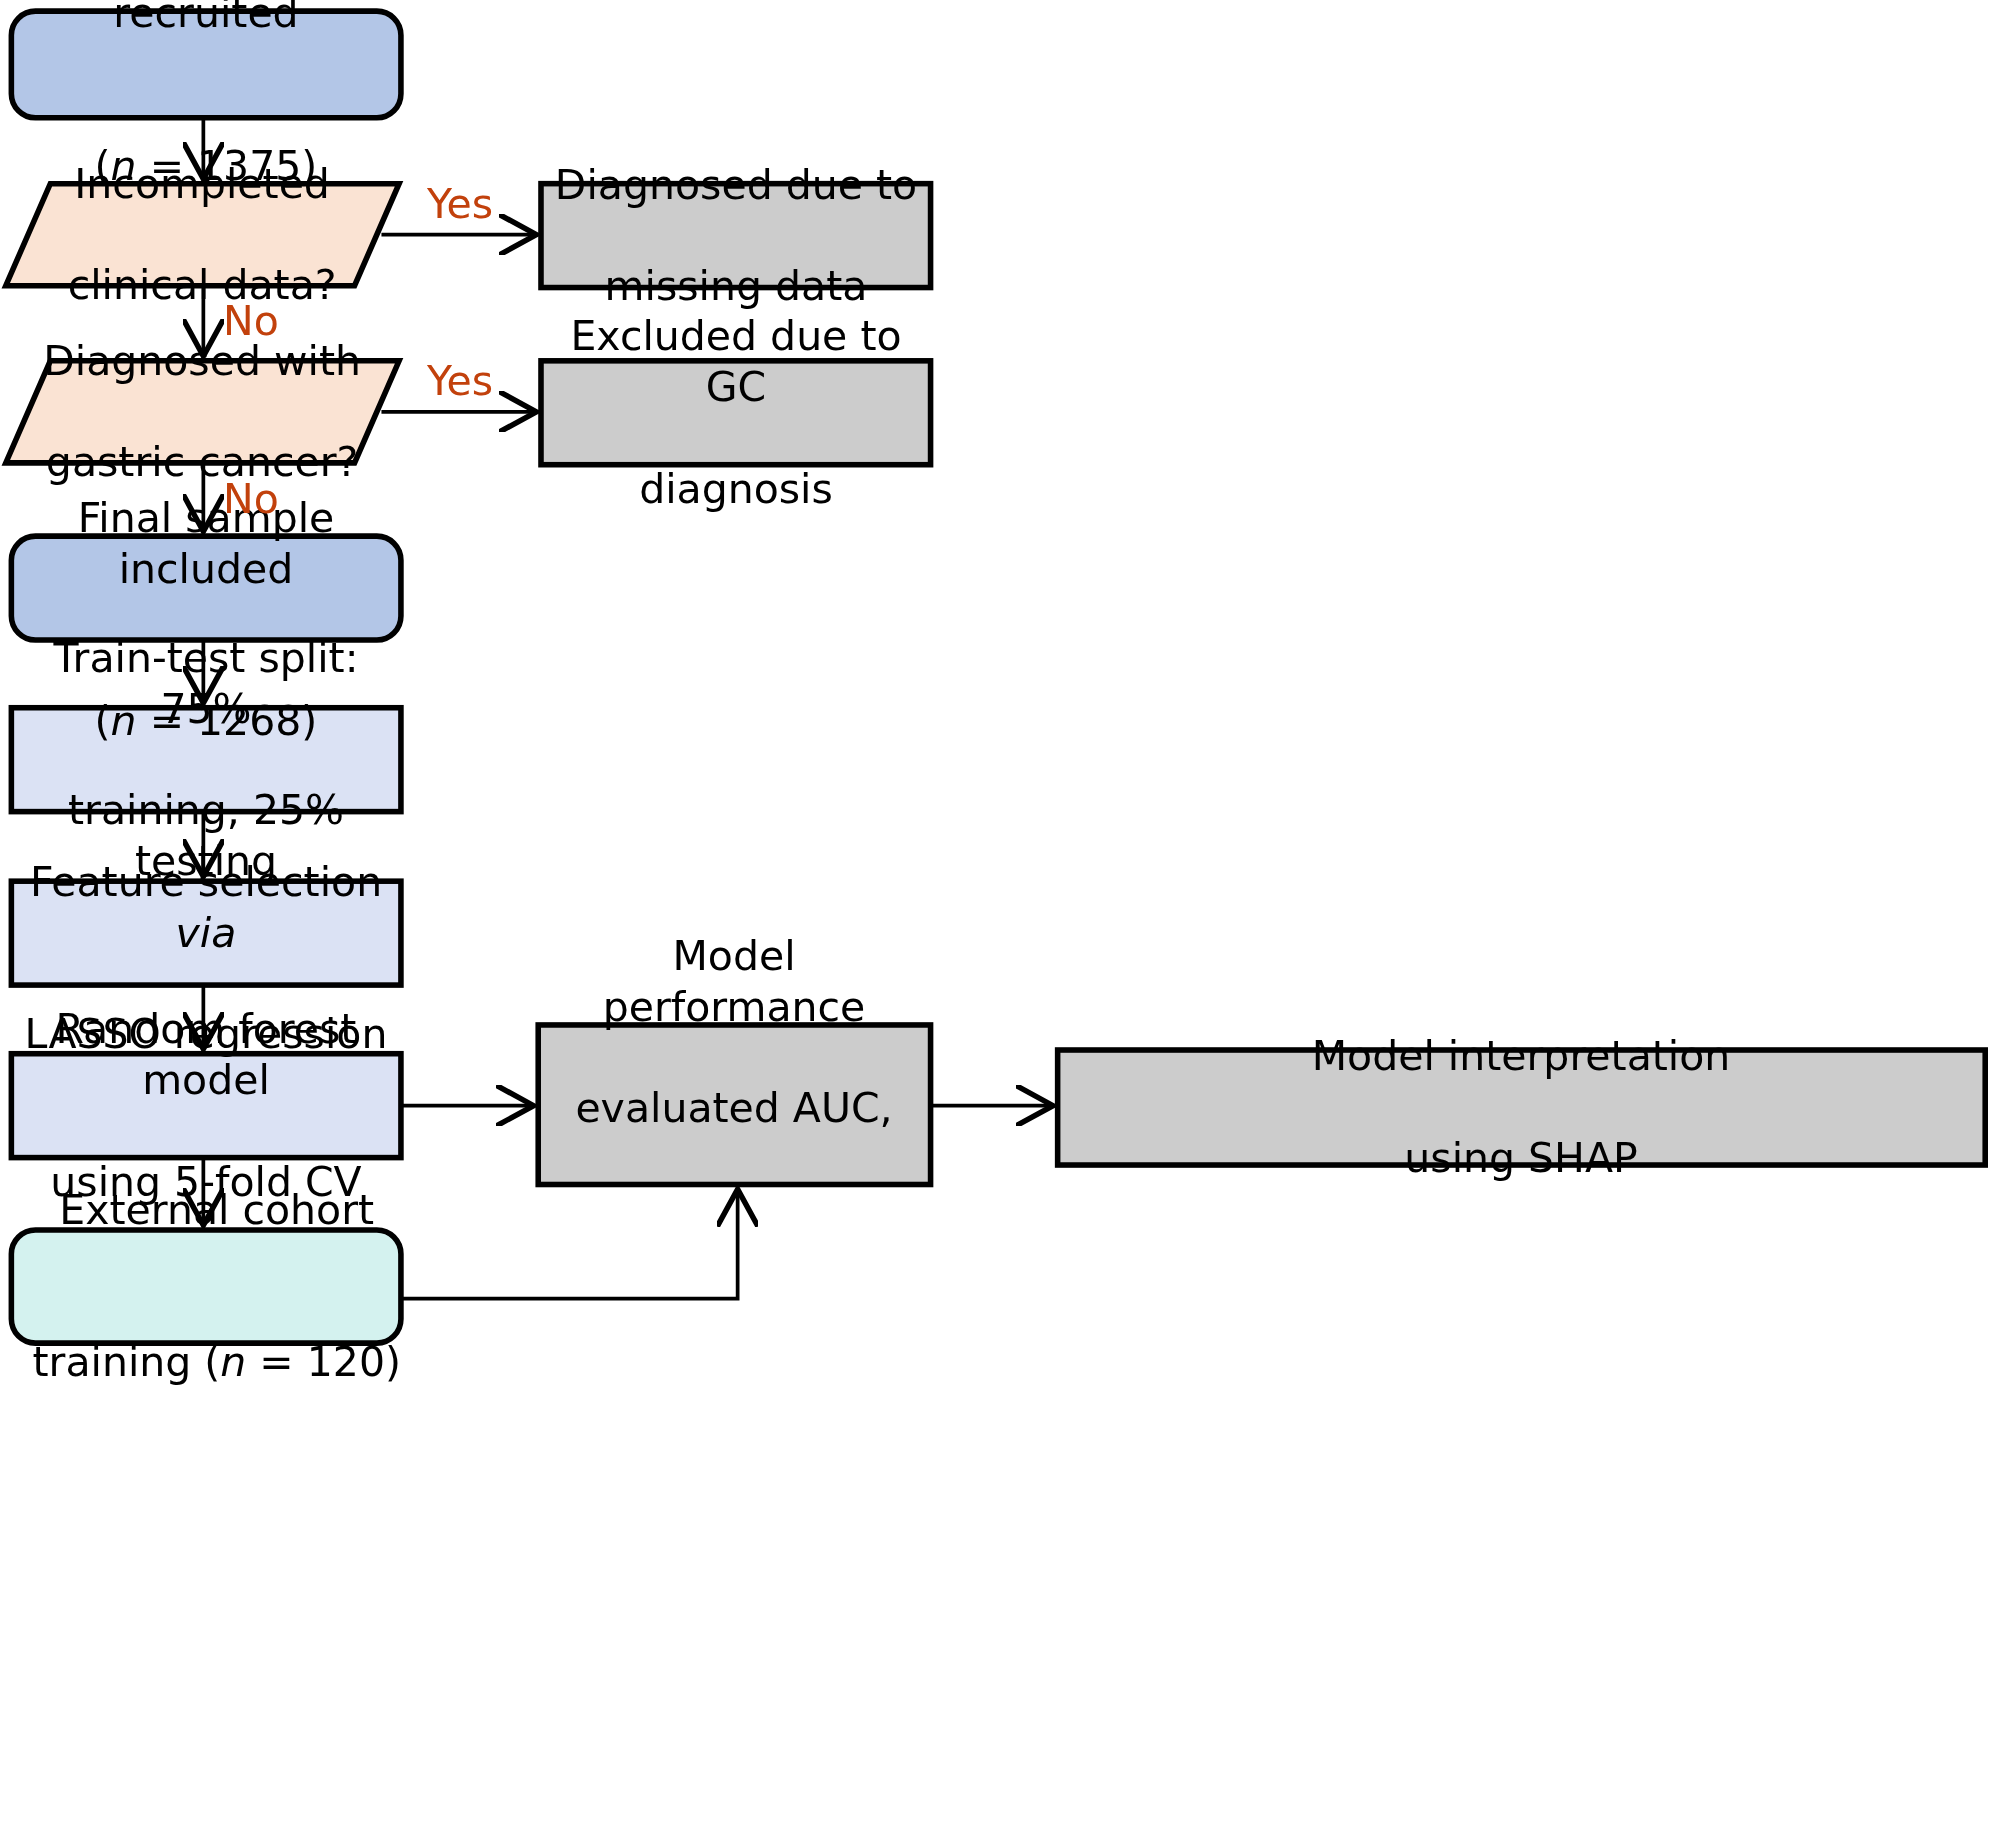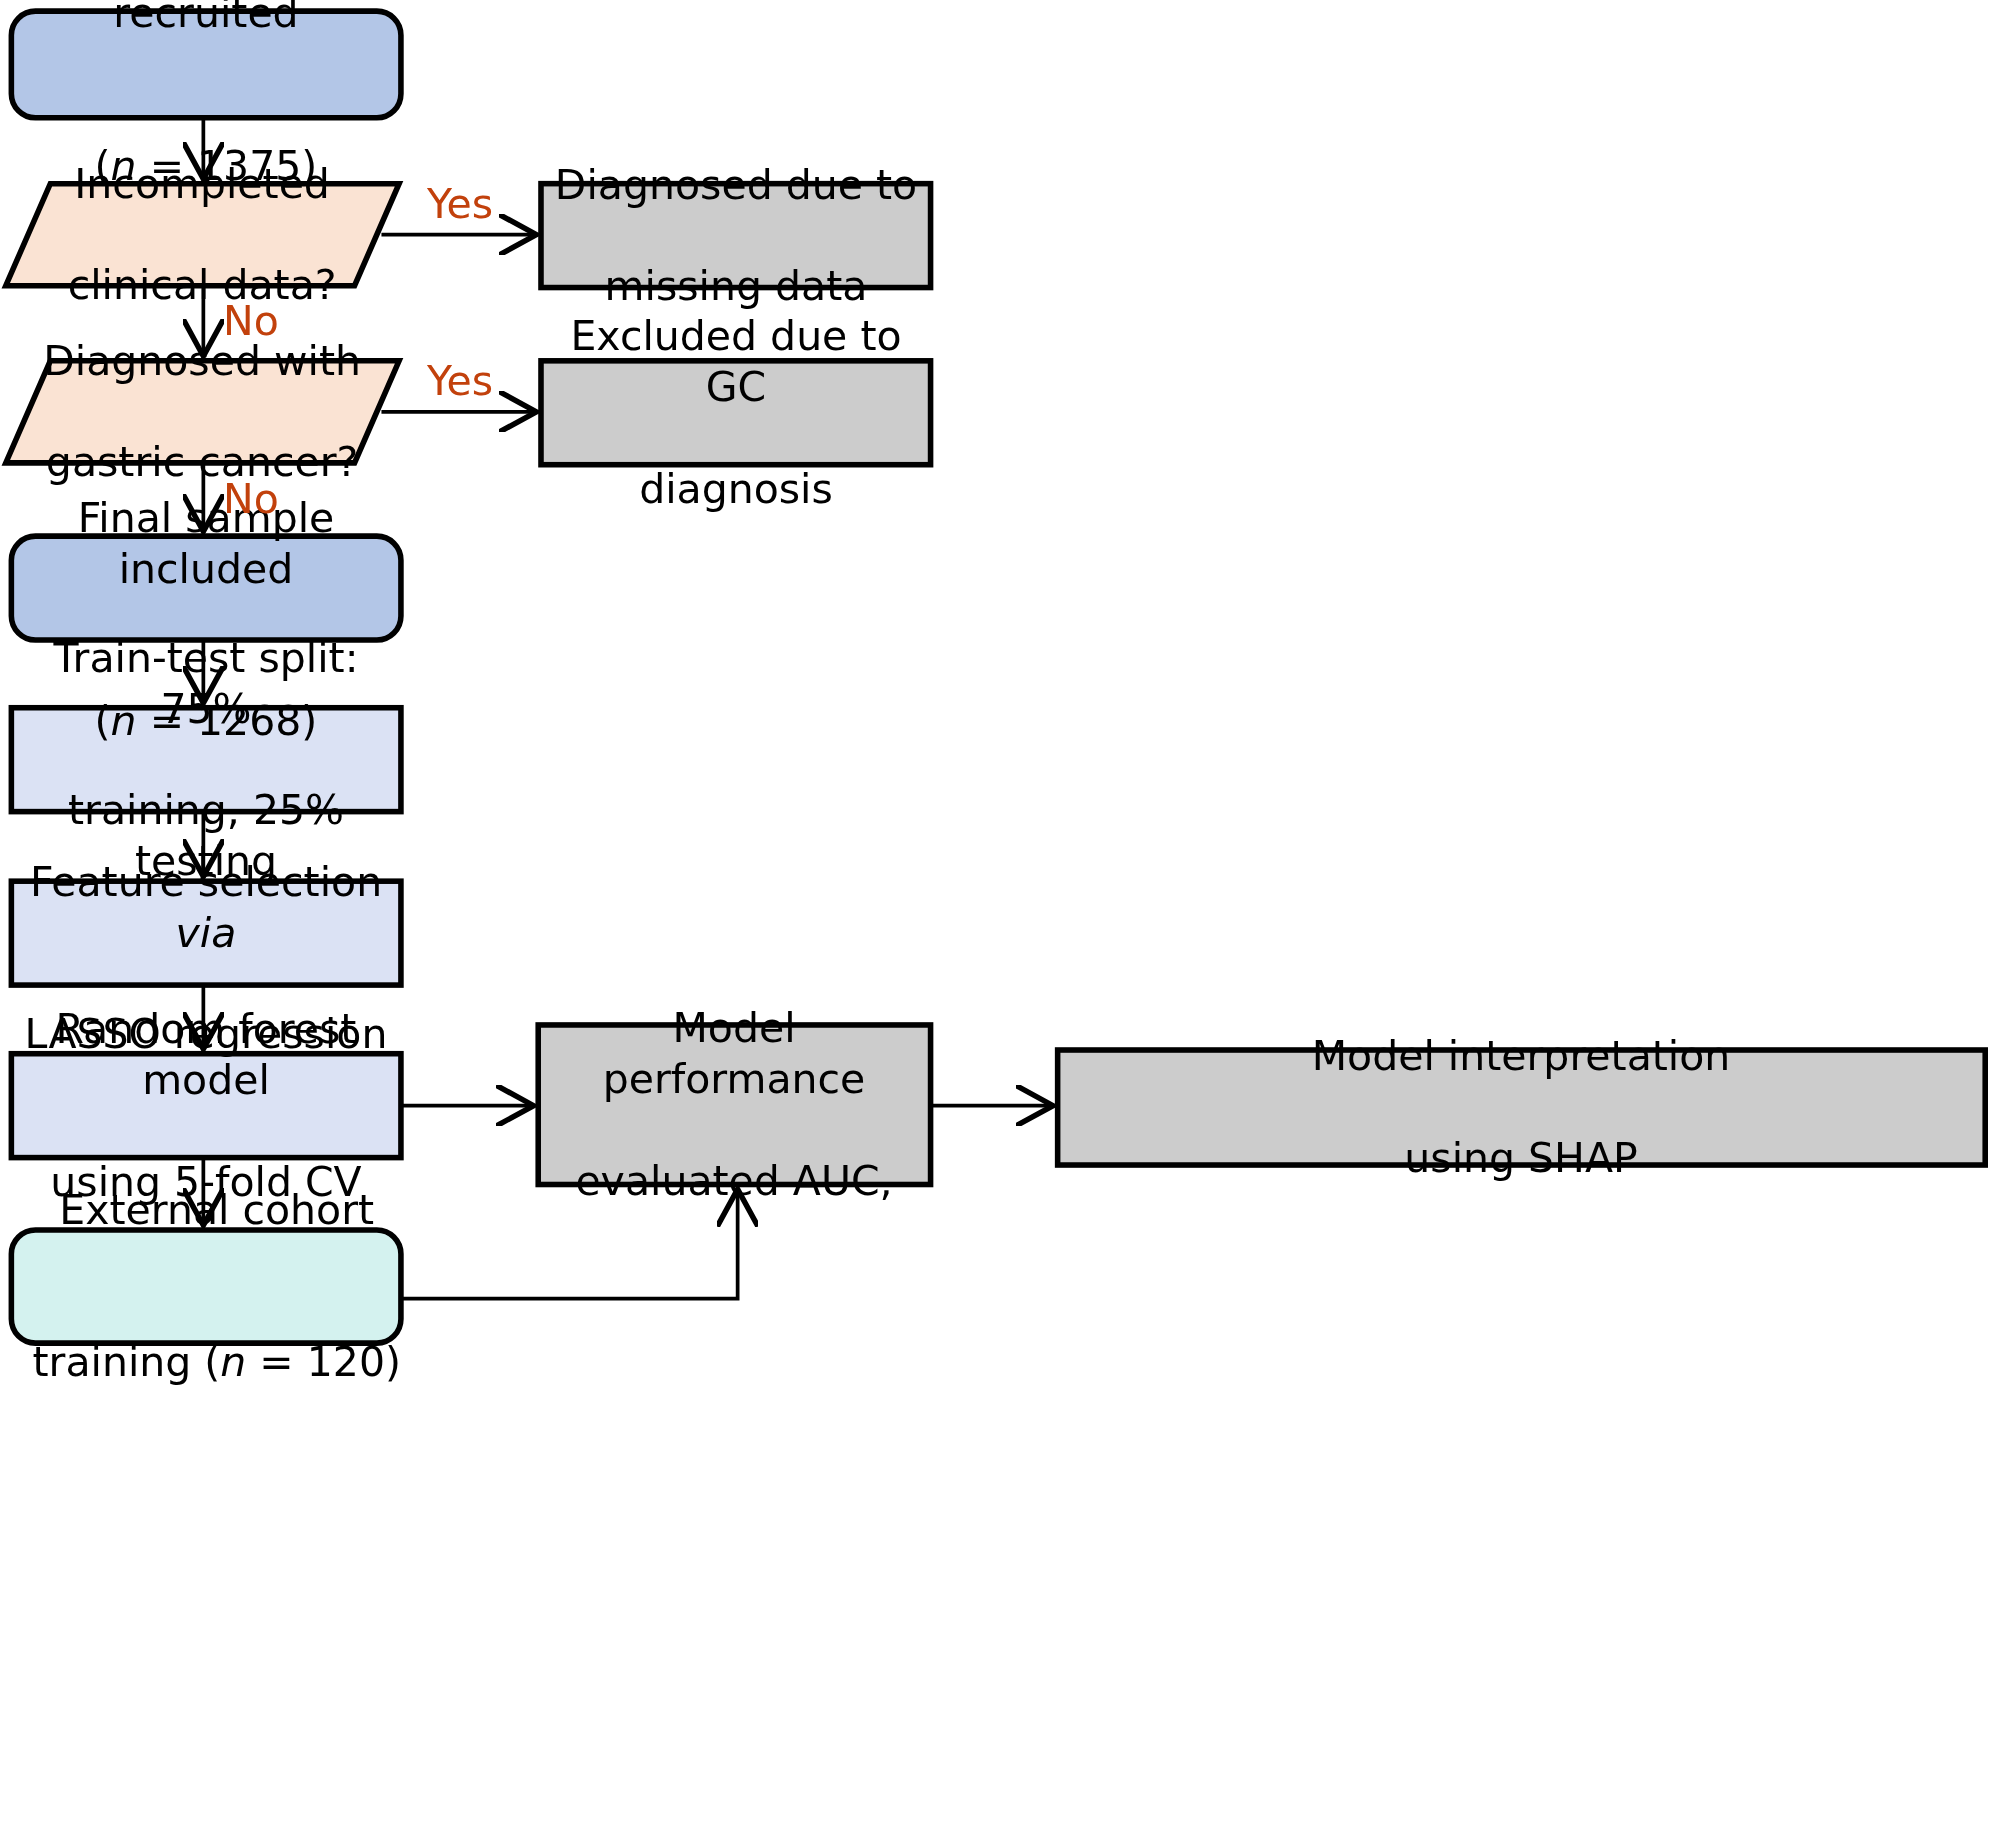--- a/index.html
+++ b/index.html
@@ -177,21 +177,21 @@
 
   <div class="node-label" style="left:11px; top:1230px; width:390px; height:113px;justify-content:flex-end;">
     <div>
       <div>External cohort</div>
       <div>
         <span>training (</span><span class="ital">n</span><span> = 120)</span>
       </div>
     </div>
   </div>
 
-  <div class="node-label" style="left:538px; top:1025px; width:392px; height:160px;">
+  <div class="node-label" style="left:538px; top:1025px; width:392px; height:160px;align-items:flex-end;">
     <div>
       <div>Model performance</div>
       <div>evaluated AUC,</div>
     </div>
   </div>
 
   <div class="node-label" style="left:1057px; top:1050px; width:928px; height:115px;">
     <div>
       <div>Model interpretation</div>
       <div>using SHAP</div>

